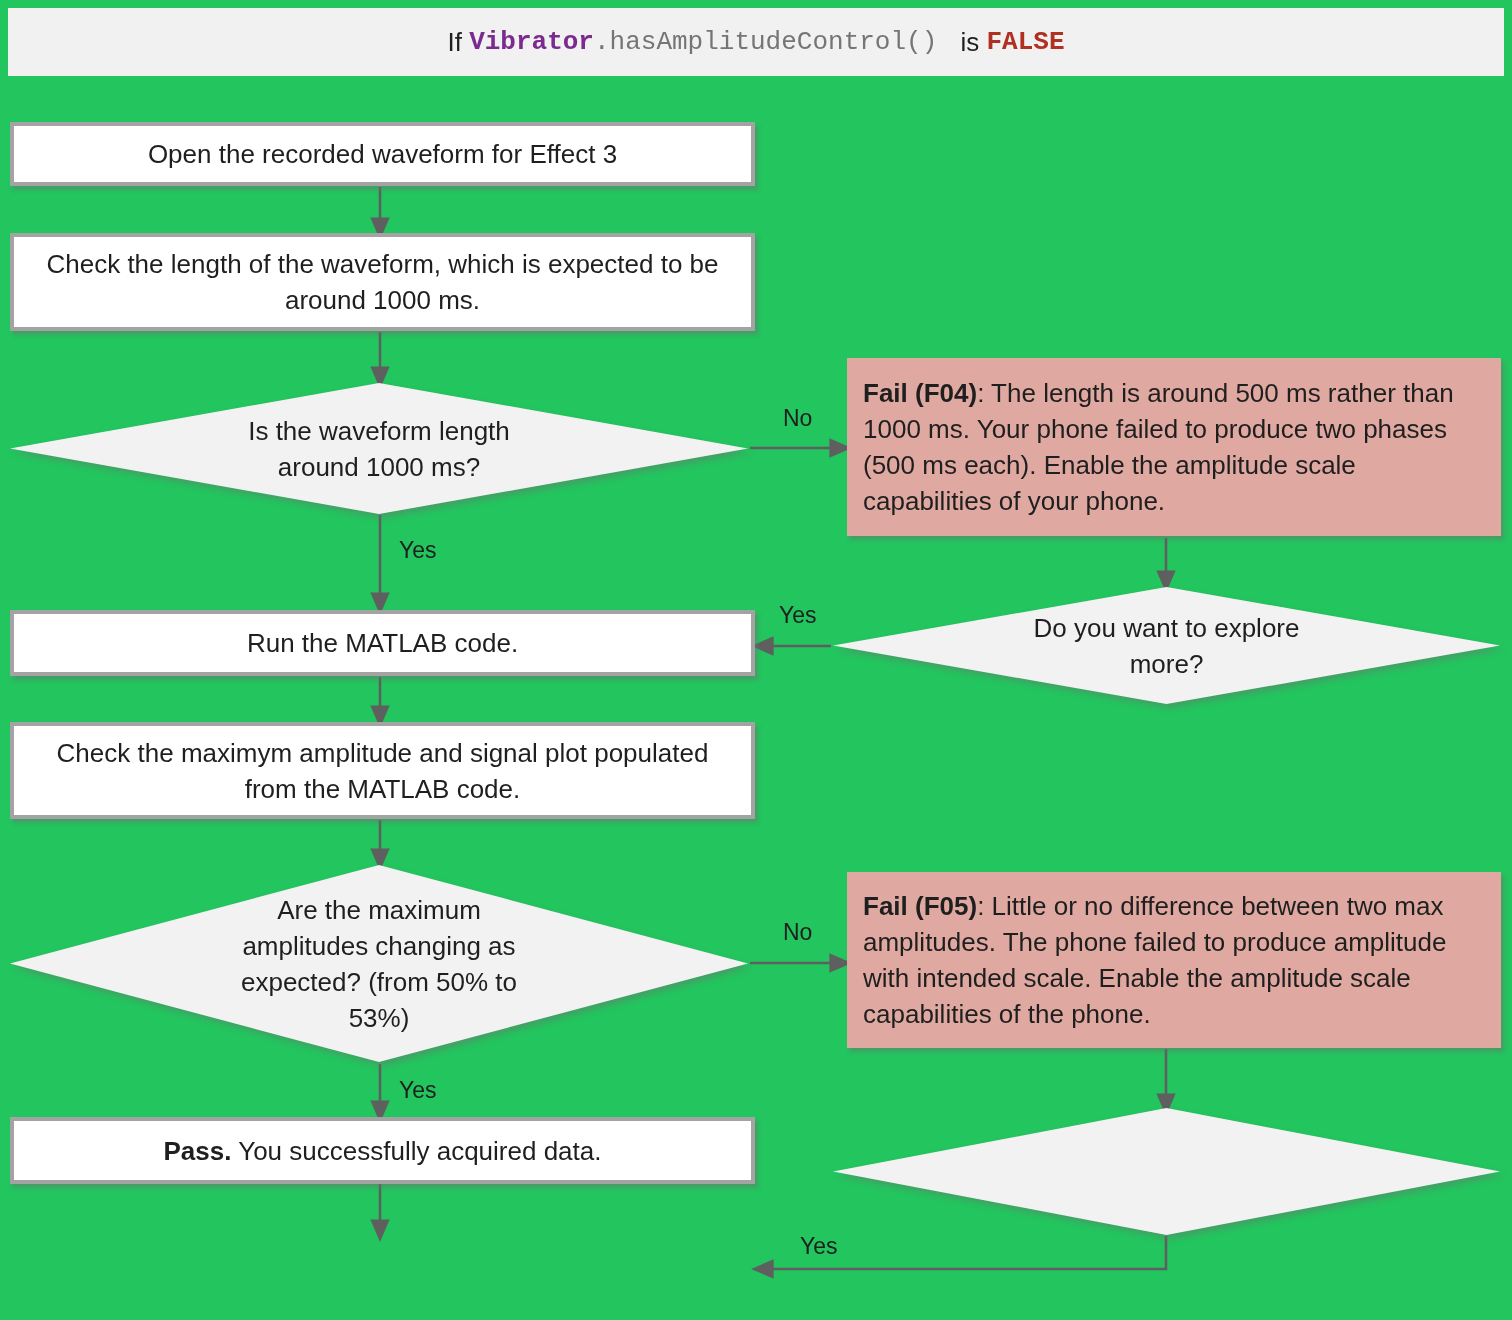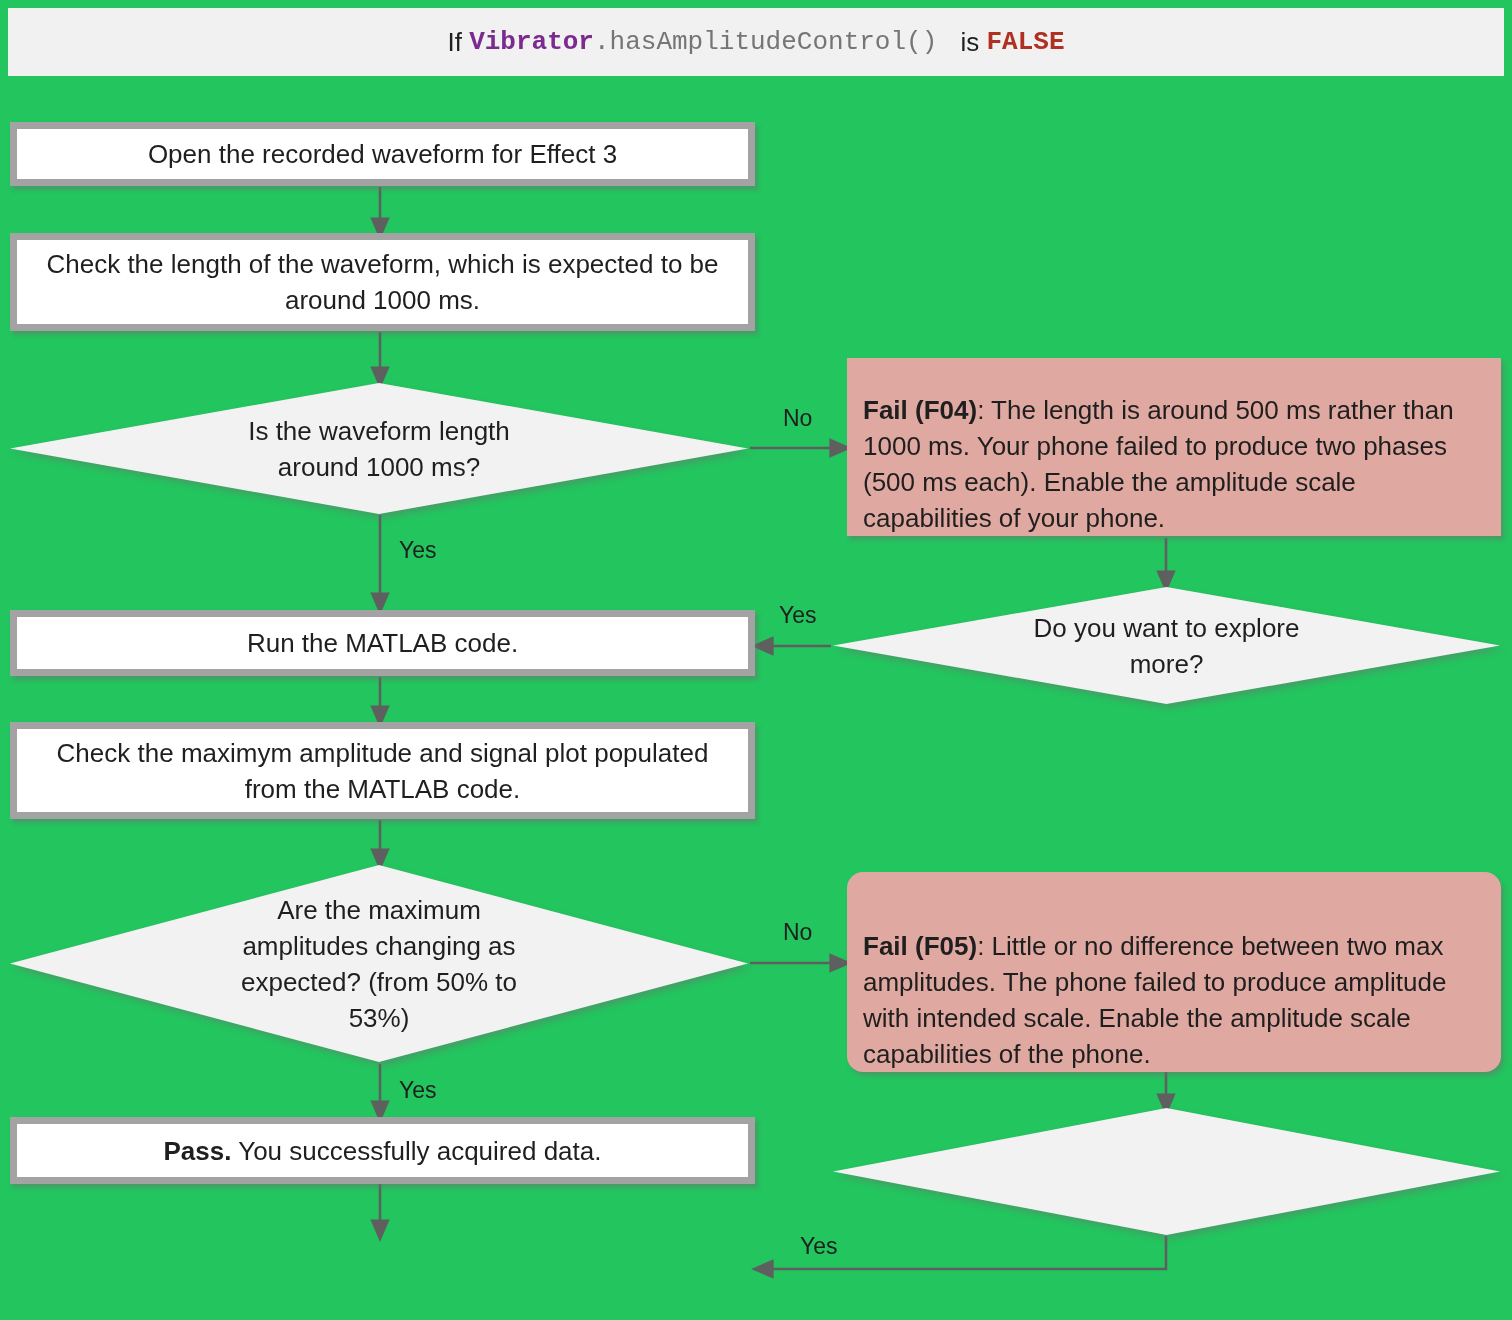--- a/index.html
+++ b/index.html
@@ -14,21 +14,21 @@
     font-size:26px;white-space:pre;
   }
   .code{font-family:"Liberation Mono", monospace;}
   .code-class{color:var(--code_class,#7b2b8f);font-weight:bold;}
   .code-gray{color:var(--code_gray,#757575);margin-right:16px;}
   .code-false{color:var(--code_false,#b03021);font-weight:bold;}
 
   
   .rect{
     position:absolute;left:10px;width:745px;
-    background:#ffffff;border:7px solid #a3a3a3;box-sizing:border-box;
+    background:#ffffff;border:4px solid #a3a3a3;box-sizing:border-box;
     box-shadow:3px 4px 4px rgba(110,110,110,0.45);
     display:flex;align-items:center;justify-content:center;
     font-size:26px;line-height:36px;text-align:center;
   }
   .rect .inner{display:block;}
 
   
   .diamond{
     position:absolute;
     filter:drop-shadow(3px 4px 3px rgba(110,110,110,0.45));
@@ -39,21 +39,21 @@
     clip-path:polygon(50% 0%,100% 50%,50% 100%,0% 50%);
     display:flex;align-items:center;justify-content:center;
     font-size:26px;line-height:36px;text-align:center;
   }
 
   
   .failbox{
     position:absolute;left:847px;width:654px;
     background:var(--fail_box,#dfa8a0);
     box-shadow:3px 4px 4px rgba(110,110,110,0.45);
-    display:flex;align-items:flex-end;
+    display:flex;align-items:center;
     font-size:26px;line-height:36px;text-align:left;box-sizing:border-box;
     padding:0 14px 0 16px;
   }
   .bold{font-weight:bold;}
 
   
   .edge-label{position:absolute;font-size:23px;line-height:28px;}
 
   svg.arrows{position:absolute;left:0;top:0;width:1512px;height:1320px;pointer-events:none;}
   svg.arrows line, svg.arrows polyline{stroke:var(--arrow,#5f5f5f);stroke-width:2.5;fill:none;}
@@ -122,21 +122,21 @@
   <div class="failbox" style="top:358px;height:178px;">
     <span><span class="bold">Fail (F04)</span><span>: The length is around 500 ms rather than 1000 ms. Your phone failed to produce two phases (500 ms each). Enable the amplitude scale capabilities of your phone.</span></span>
   </div>
 
   <div class="diamond" style="left:833px;top:587px;width:667px;height:117px;">
     <div class="shape">
       <span style="width:330px;">Do you want to explore more?</span>
     </div>
   </div>
 
-  <div class="failbox" style="top:872px;height:200px;border-radius:16px;">
+  <div class="failbox" style="top:872px;height:176px;">
     <span><span class="bold">Fail (F05)</span><span>: Little or no difference between two max amplitudes. The phone failed to produce amplitude with intended scale. Enable the amplitude scale capabilities of the phone.</span></span>
   </div>
 
   <div class="diamond" style="left:833px;top:1108px;width:667px;height:127px;">
     <div class="shape">
       <span style="width:330px;"></span>
     </div>
   </div>
 
   <span class="edge-label" style="left:783px;top:404px;">No</span>

